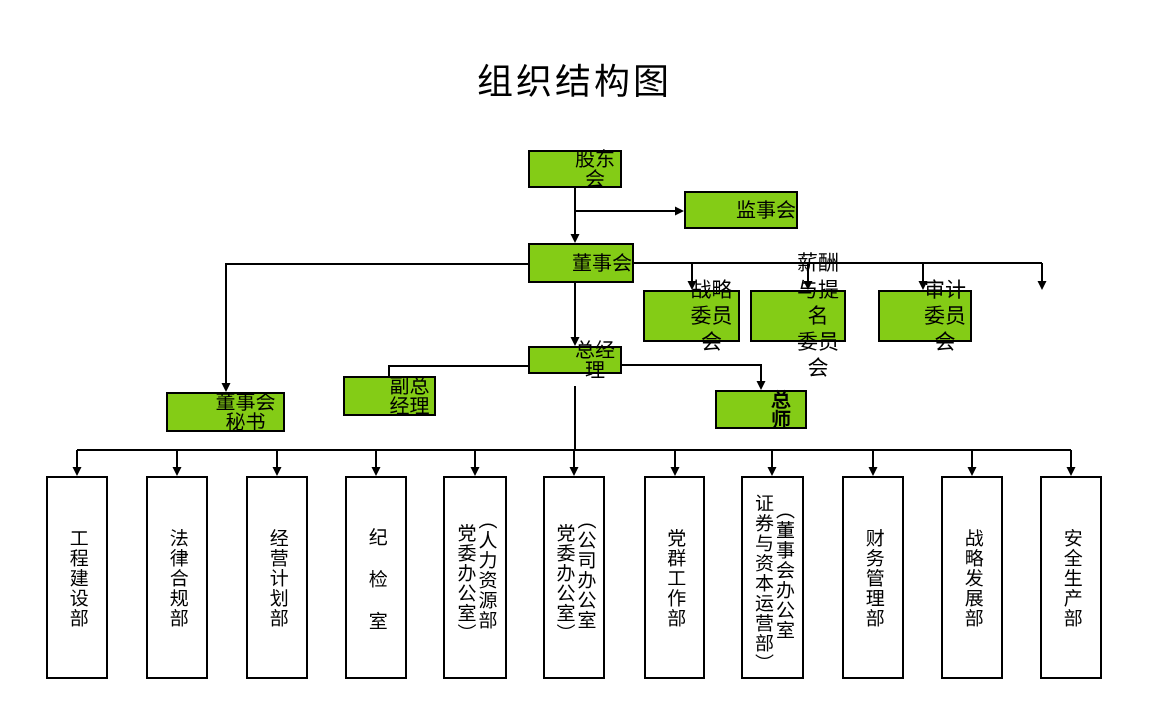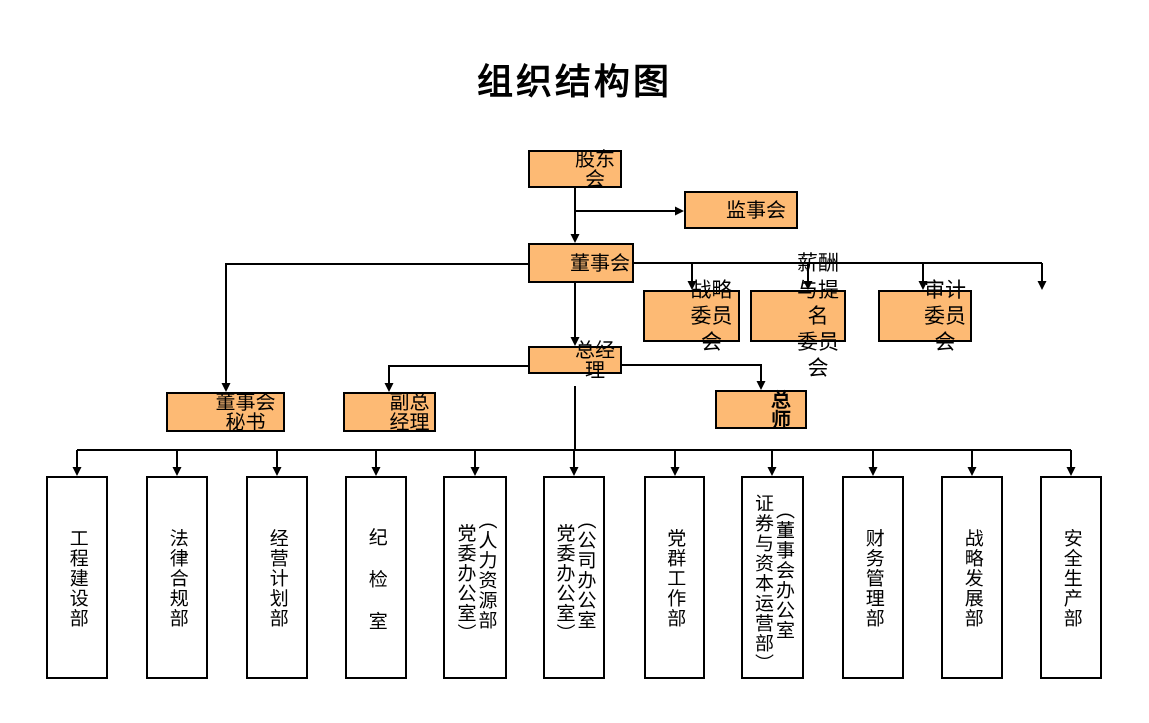--- a/index.html
+++ b/index.html
@@ -3,26 +3,26 @@
 <meta charset="utf-8">
 <style>
   html,body{margin:0;padding:0;background:#ffffff;}
   body{
     width:1149px;height:723px;position:relative;overflow:hidden;
     font-family:"Liberation Sans","DejaVu Sans",sans-serif;color:#000;
   }
   .canvas{position:absolute;inset:0;background:#fff;}
   .title{
     position:absolute;left:0;right:0;top:52px;text-align:center;
-    font-size:36px;font-weight:700;letter-spacing:3px;
+    font-size:36px;font-weight:400;letter-spacing:3px;
   }
   svg.connectors{position:absolute;left:0;top:0;}
   .hbox{
-    position:absolute;border:2px solid #000;background:#fdba74;box-sizing:border-box;
-    display:flex;align-items:center;justify-content:flex-start;
+    position:absolute;border:2px solid #000;background:#84cc16;box-sizing:border-box;
+    display:flex;align-items:center;justify-content:flex-end;
     font-size:20px;line-height:1;white-space:pre-line;text-align:center;padding-left:40px;
   }
   .committee{font-size:21px;line-height:1.25;}
   .chief span{letter-spacing:8px;margin-right:-8px;font-weight:bold;}
   .dept{
     position:absolute;top:476px;width:62px;height:203px;border:2px solid #000;
     background:#fff;box-sizing:border-box;
     display:flex;flex-direction:row;align-items:center;justify-content:center;
   }
   .vcol{
@@ -104,21 +104,21 @@
   </div>
 
   <div class="hbox" style="left:528px;top:346px;width:94px;height:28px">
     <span>总经理</span>
   </div>
 
   <div class="hbox" style="left:166px;top:392px;width:119px;height:40px">
     <span>董事会秘书</span>
   </div>
 
-  <div class="hbox" style="left:343px;top:392px;width:93px;height:40px">
+  <div class="hbox" style="left:343px;top:376px;width:93px;height:40px">
     <span>副总经理</span>
   </div>
 
   <div class="hbox chief" style="left:715px;top:390px;width:92px;height:39px">
     <span>总 师</span>
   </div>
 
   <div class="dept" style="left:46px">
     <span class="vcol">工程建设部</span>
   </div>

